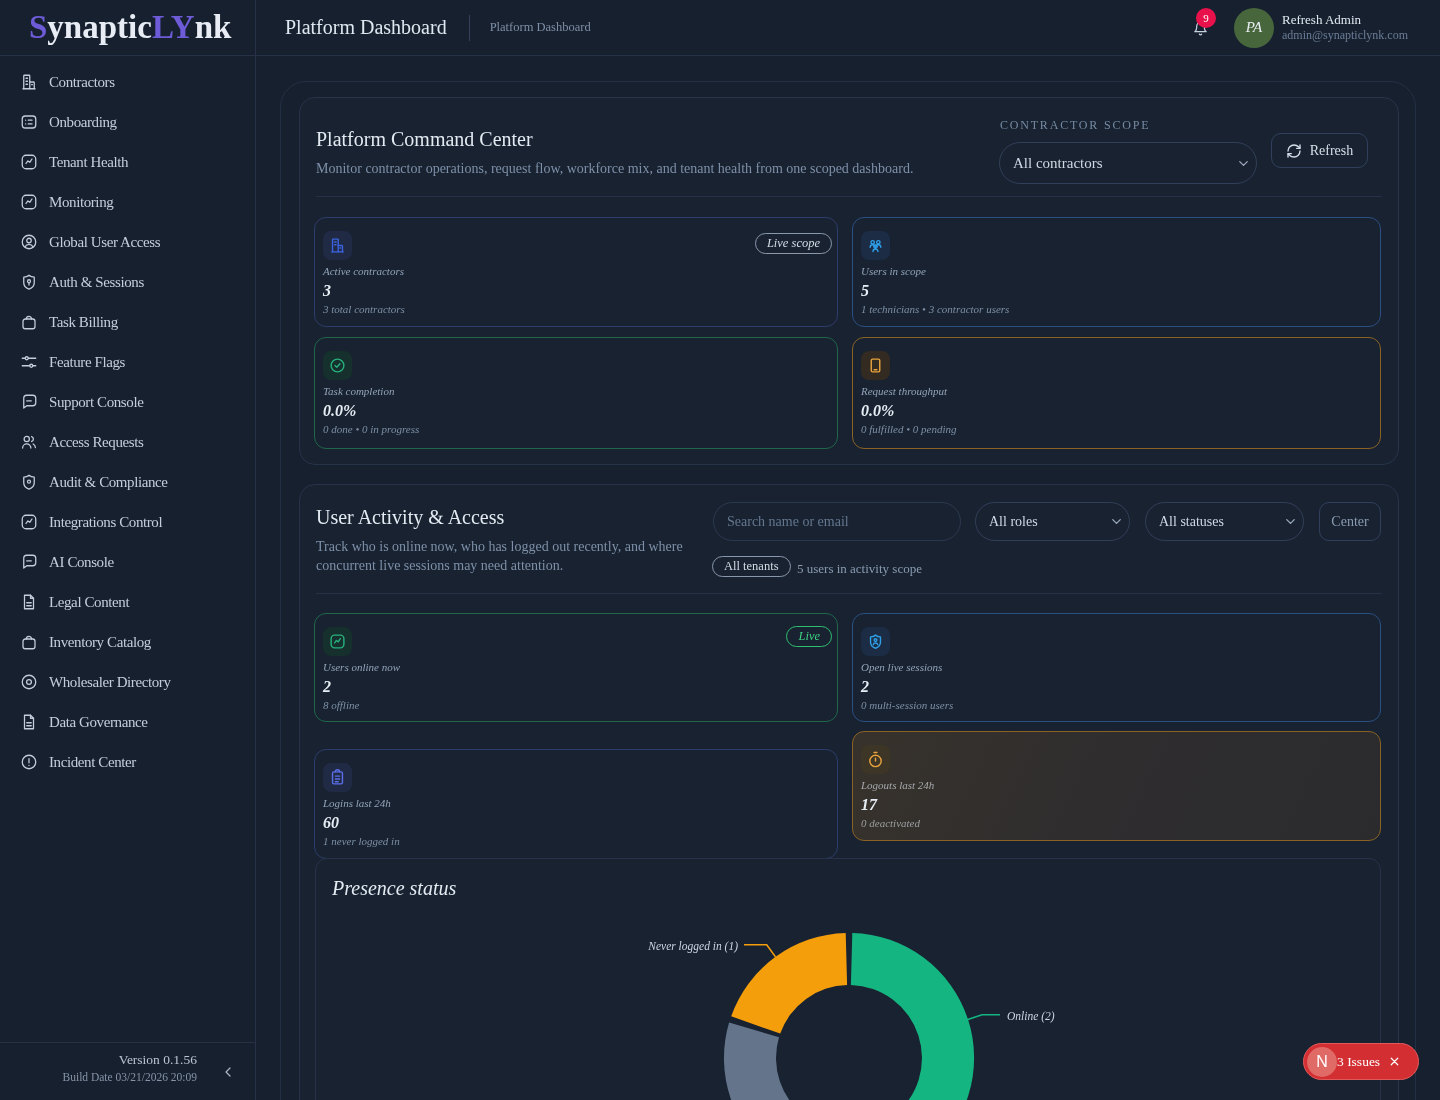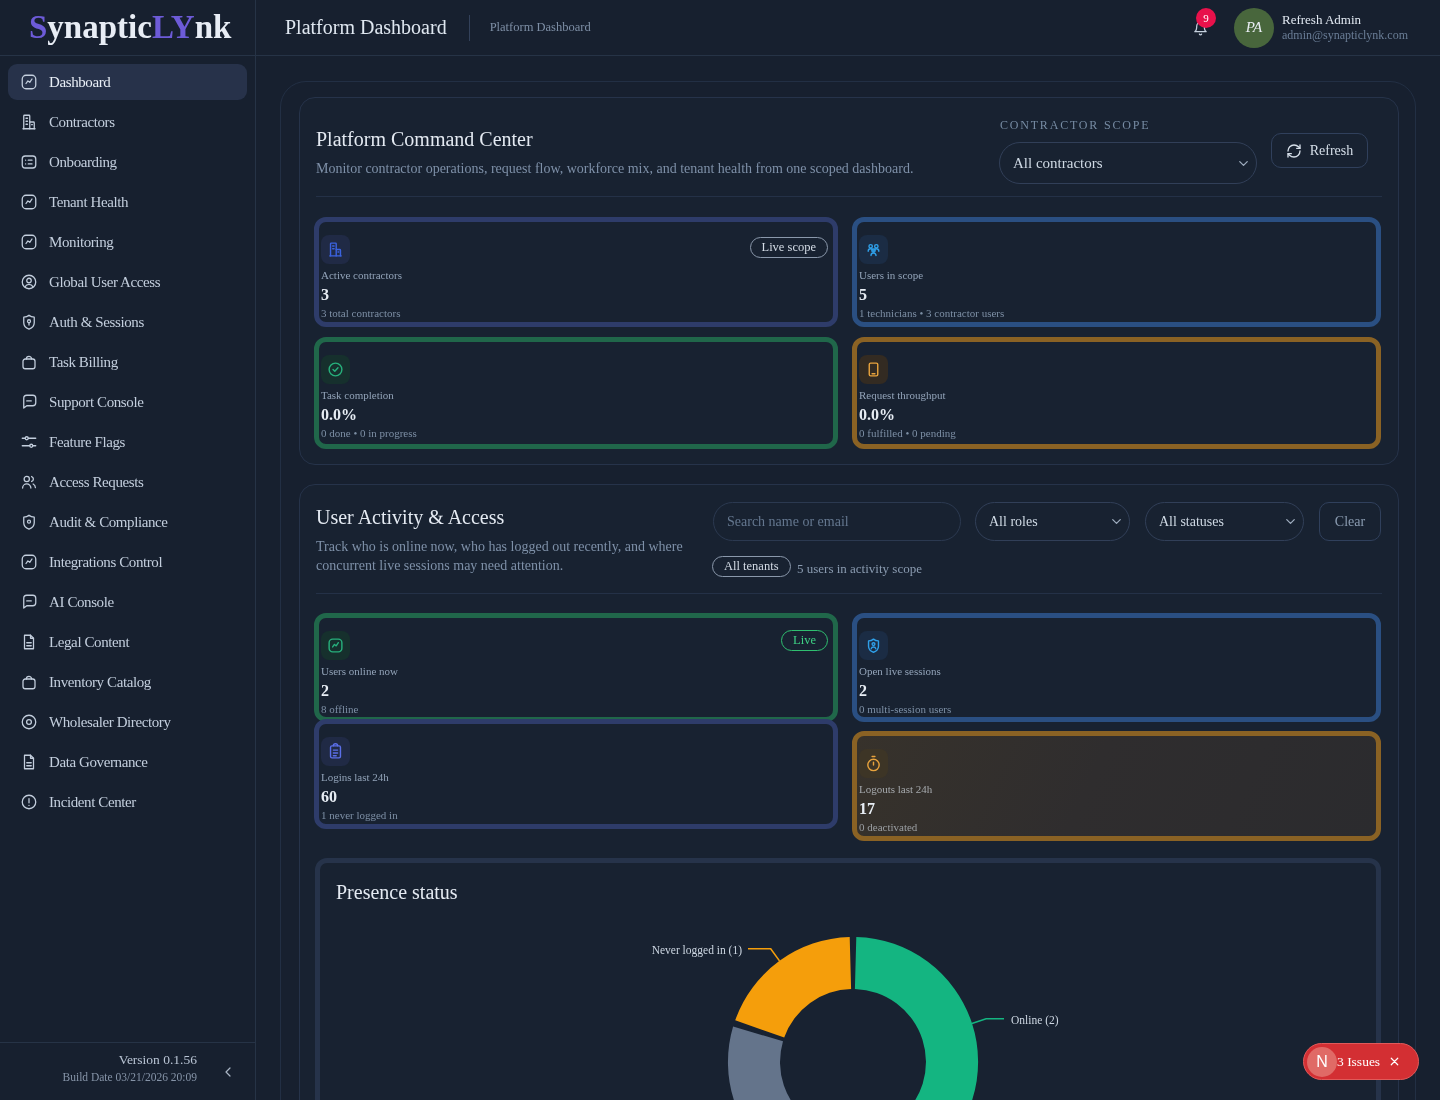--- a/index.html
+++ b/index.html
@@ -33,21 +33,21 @@
 .sfchev{position:absolute;right:19px;top:21px;width:16px;height:16px;stroke:#aab6c6;fill:none;stroke-width:1.8;stroke-linecap:round;stroke-linejoin:round;}
 
 .wrapper{position:absolute;left:280px;top:81px;width:1136px;height:1400px;border:1px solid #222f44;border-radius:26px;}
 .panel{position:absolute;left:18px;width:1100px;background:#182231;border:1px solid #26334a;border-radius:16px;}
 #panel1{top:15px;height:368px;}
 #panel2{top:402px;height:1000px;}
 .ptitle{font-size:20px;color:#e4eaf2;font-weight:normal;}
 .psub{font-size:14px;color:#7e90a8;margin-top:8px;line-height:1.38;}
 .divider{position:absolute;left:16px;right:16px;height:1px;background:#243147;}
 
-.card{position:absolute;border-radius:12px;border:5px solid #22c55e;padding:13px 2px;}
+.card{position:absolute;border-radius:12px;border:1px solid #22c55e;padding:13px 8px;font-style:italic;}
 .iconbox{width:29px;height:29px;border-radius:8px;display:flex;align-items:center;justify-content:center;}
 .iconbox svg{width:17px;height:17px;fill:none;stroke-width:2;stroke-linecap:round;stroke-linejoin:round;}
 .clabel{font-size:11px;color:#92a3b8;margin-top:5px;line-height:1.18;}
 .cvalue{font-size:16px;color:#e7edf4;font-weight:bold;margin-top:3px;line-height:1.2;}
 .csub{font-size:11px;color:#7d8fa5;margin-top:3px;line-height:1.18;}
 .pill{position:absolute;top:15px;right:5px;border:1px solid #8a98ab;border-radius:999px;font-size:12.5px;color:#d4dce6;padding:1px 11px;line-height:1.35;}
 
 .scopelabel{position:absolute;font-size:12px;letter-spacing:1.8px;color:#768ba3;}
 .select{position:absolute;border:1px solid #313f58;border-radius:999px;display:flex;align-items:center;font-size:14px;color:#cfd9e4;padding:0 5px 0 13px;justify-content:space-between;}
 .select svg{width:15px;height:15px;stroke:#9fadbf;fill:none;stroke-width:2;stroke-linecap:round;stroke-linejoin:round;}
@@ -81,24 +81,20 @@
     <div class="avatar">PA</div>
     <div>
         <div class="uname">Refresh Admin</div>
         <div class="uemail">admin@synapticlynk.com</div>
       </div>
   </div>
 </div>
 
 <div class="sidebar">
   <div class="nav">
-    <div class="nitem active"><svg viewBox="0 0 24 24">
-          <rect x="3" y="3" width="18" height="18" rx="5"></rect>
-          <path d="m8 14 2.5-3.5 2.5 2 3-4.5"></path>
-        </svg>Dashboard</div>
     <div class="nitem"><svg viewBox="0 0 24 24">
           <path d="M5 21V4a1 1 0 0 1 1-1h6a1 1 0 0 1 1 1v17"></path>
           <path d="M13 12h5a1 1 0 0 1 1 1v8"></path>
           <path d="M4 21h16"></path>
           <path d="M8 7h2M8 11h2M8 15h2M15.5 15.5h1"></path>
         </svg>Contractors</div>
     <div class="nitem"><svg viewBox="0 0 24 24">
           <rect x="3" y="4" width="18" height="16" rx="4"></rect>
           <path d="M7.5 9.5h.01M11 9.5h5M7.5 14.5h.01M11 14.5h5"></path>
         </svg>Onboarding</div>
@@ -118,28 +114,28 @@
     <div class="nitem"><svg viewBox="0 0 24 24">
           <path d="M12 3c2 1.8 4.5 2.5 7 2.5V13c0 4.5-3 7-7 8.5-4-1.5-7-4-7-8.5V5.5C7.5 5.5 10 4.8 12 3Z"></path>
           <circle cx="12" cy="11" r="2"></circle>
           <path d="M12 13v3"></path>
         </svg>Auth &amp; Sessions</div>
     <div class="nitem"><svg viewBox="0 0 24 24">
           <rect x="4" y="8" width="16" height="13" rx="3"></rect>
           <path d="M8.5 8a3.5 3.5 0 0 1 7 0"></path>
         </svg>Task Billing</div>
     <div class="nitem"><svg viewBox="0 0 24 24">
-          <path d="M21 13a4 4 0 0 1-4 4H9l-4 3V7a4 4 0 0 1 4-4h8a4 4 0 0 1 4 4Z"></path>
-          <path d="M9 10.5h6"></path>
-        </svg>Support Console</div>
-    <div class="nitem"><svg viewBox="0 0 24 24">
           <path d="M3 7h4M11 7h10M3 17h10M17 17h4"></path>
           <circle cx="9" cy="7" r="2"></circle>
           <circle cx="15" cy="17" r="2"></circle>
         </svg>Feature Flags</div>
+    <div class="nitem"><svg viewBox="0 0 24 24">
+          <path d="M21 13a4 4 0 0 1-4 4H9l-4 3V7a4 4 0 0 1 4-4h8a4 4 0 0 1 4 4Z"></path>
+          <path d="M9 10.5h6"></path>
+        </svg>Support Console</div>
     <div class="nitem"><svg viewBox="0 0 24 24">
           <circle cx="9" cy="8" r="3.5"></circle>
           <path d="M3.5 20a5.5 5.5 0 0 1 11 0"></path>
           <path d="M15.5 4.7a3.5 3.5 0 0 1 0 6.6"></path>
           <path d="M17.5 14.6a5.5 5.5 0 0 1 3 4.9"></path>
         </svg>Access Requests</div>
     <div class="nitem"><svg viewBox="0 0 24 24">
           <path d="M12 3c2 1.8 4.5 2.5 7 2.5V13c0 4.5-3 7-7 8.5-4-1.5-7-4-7-8.5V5.5C7.5 5.5 10 4.8 12 3Z"></path>
           <circle cx="12" cy="11.5" r="2"></circle>
         </svg>Audit &amp; Compliance</div>
@@ -260,21 +256,21 @@
       <div class="ptitle">User Activity &amp; Access</div>
       <div class="psub" style="width:400px;">Track who is online now, who has logged out recently, and where concurrent live sessions may need attention.</div>
     </div>
     <div class="input" style="left:413px;top:17px;width:248px;height:39px;">Search name or email</div>
     <div class="select" style="left:675px;top:17px;width:155px;height:39px;">All roles<svg viewBox="0 0 24 24">
           <path d="m6 9 6 6 6-6"></path>
         </svg></div>
     <div class="select" style="left:845px;top:17px;width:159px;height:39px;">All statuses<svg viewBox="0 0 24 24">
           <path d="m6 9 6 6 6-6"></path>
         </svg></div>
-    <div class="btn" style="left:1019px;top:17px;width:62px;height:39px;color:#8a9bb0;">Clear</div>
+    <div class="btn" style="left:1019px;top:17px;width:62px;height:39px;color:#8a9bb0;">Center</div>
     <div class="pill" style="left:412px;top:71px;right:auto;position:absolute;">All tenants</div>
     <div style="position:absolute;left:497px;top:76px;font-size:13px;color:#8a9bb0;">5 users in activity scope</div>
     <div class="divider" style="top:108px;"></div>
     <div class="card" style="left:14px;top:128px;width:524px;height:109px;border-color:#20674a;">
       <div class="iconbox" style="background:#16302d;">
           <svg style="stroke:#27b07c;" viewBox="0 0 24 24">
             <rect x="3" y="3" width="18" height="18" rx="5"></rect>
             <path d="m8 14 2.5-3.5 2.5 2 3-4.5"></path>
           </svg>
         </div>
@@ -288,21 +284,21 @@
           <svg style="stroke:#2f9fe8;" viewBox="0 0 24 24">
             <path d="M12 3c2 1.8 4.5 2.5 7 2.5V13c0 4.5-3 7-7 8.5-4-1.5-7-4-7-8.5V5.5C7.5 5.5 10 4.8 12 3Z"></path>
             <circle cx="12" cy="10" r="2"></circle>
             <path d="M8.8 16.5a3.3 3.3 0 0 1 6.4 0"></path>
           </svg>
         </div>
       <div class="clabel">Open live sessions</div>
       <div class="cvalue">2</div>
       <div class="csub">0 multi-session users</div>
     </div>
-    <div class="card" style="left:14px;top:234px;width:524px;height:110px;border-color:#2e3c6a;">
+    <div class="card" style="left:14px;top:264px;width:524px;height:110px;border-color:#2e3c6a;">
       <div class="iconbox" style="background:#202a45;">
           <svg style="stroke:#5b6fe8;" viewBox="0 0 24 24">
             <rect x="5" y="4" width="14" height="17" rx="2"></rect>
             <path d="M9 4a3 3 0 0 1 6 0"></path>
             <path d="M9 10h6M9 14h6M9 18h4"></path>
           </svg>
         </div>
       <div class="clabel">Logins last 24h</div>
       <div class="cvalue">60</div>
       <div class="csub">1 never logged in</div>

